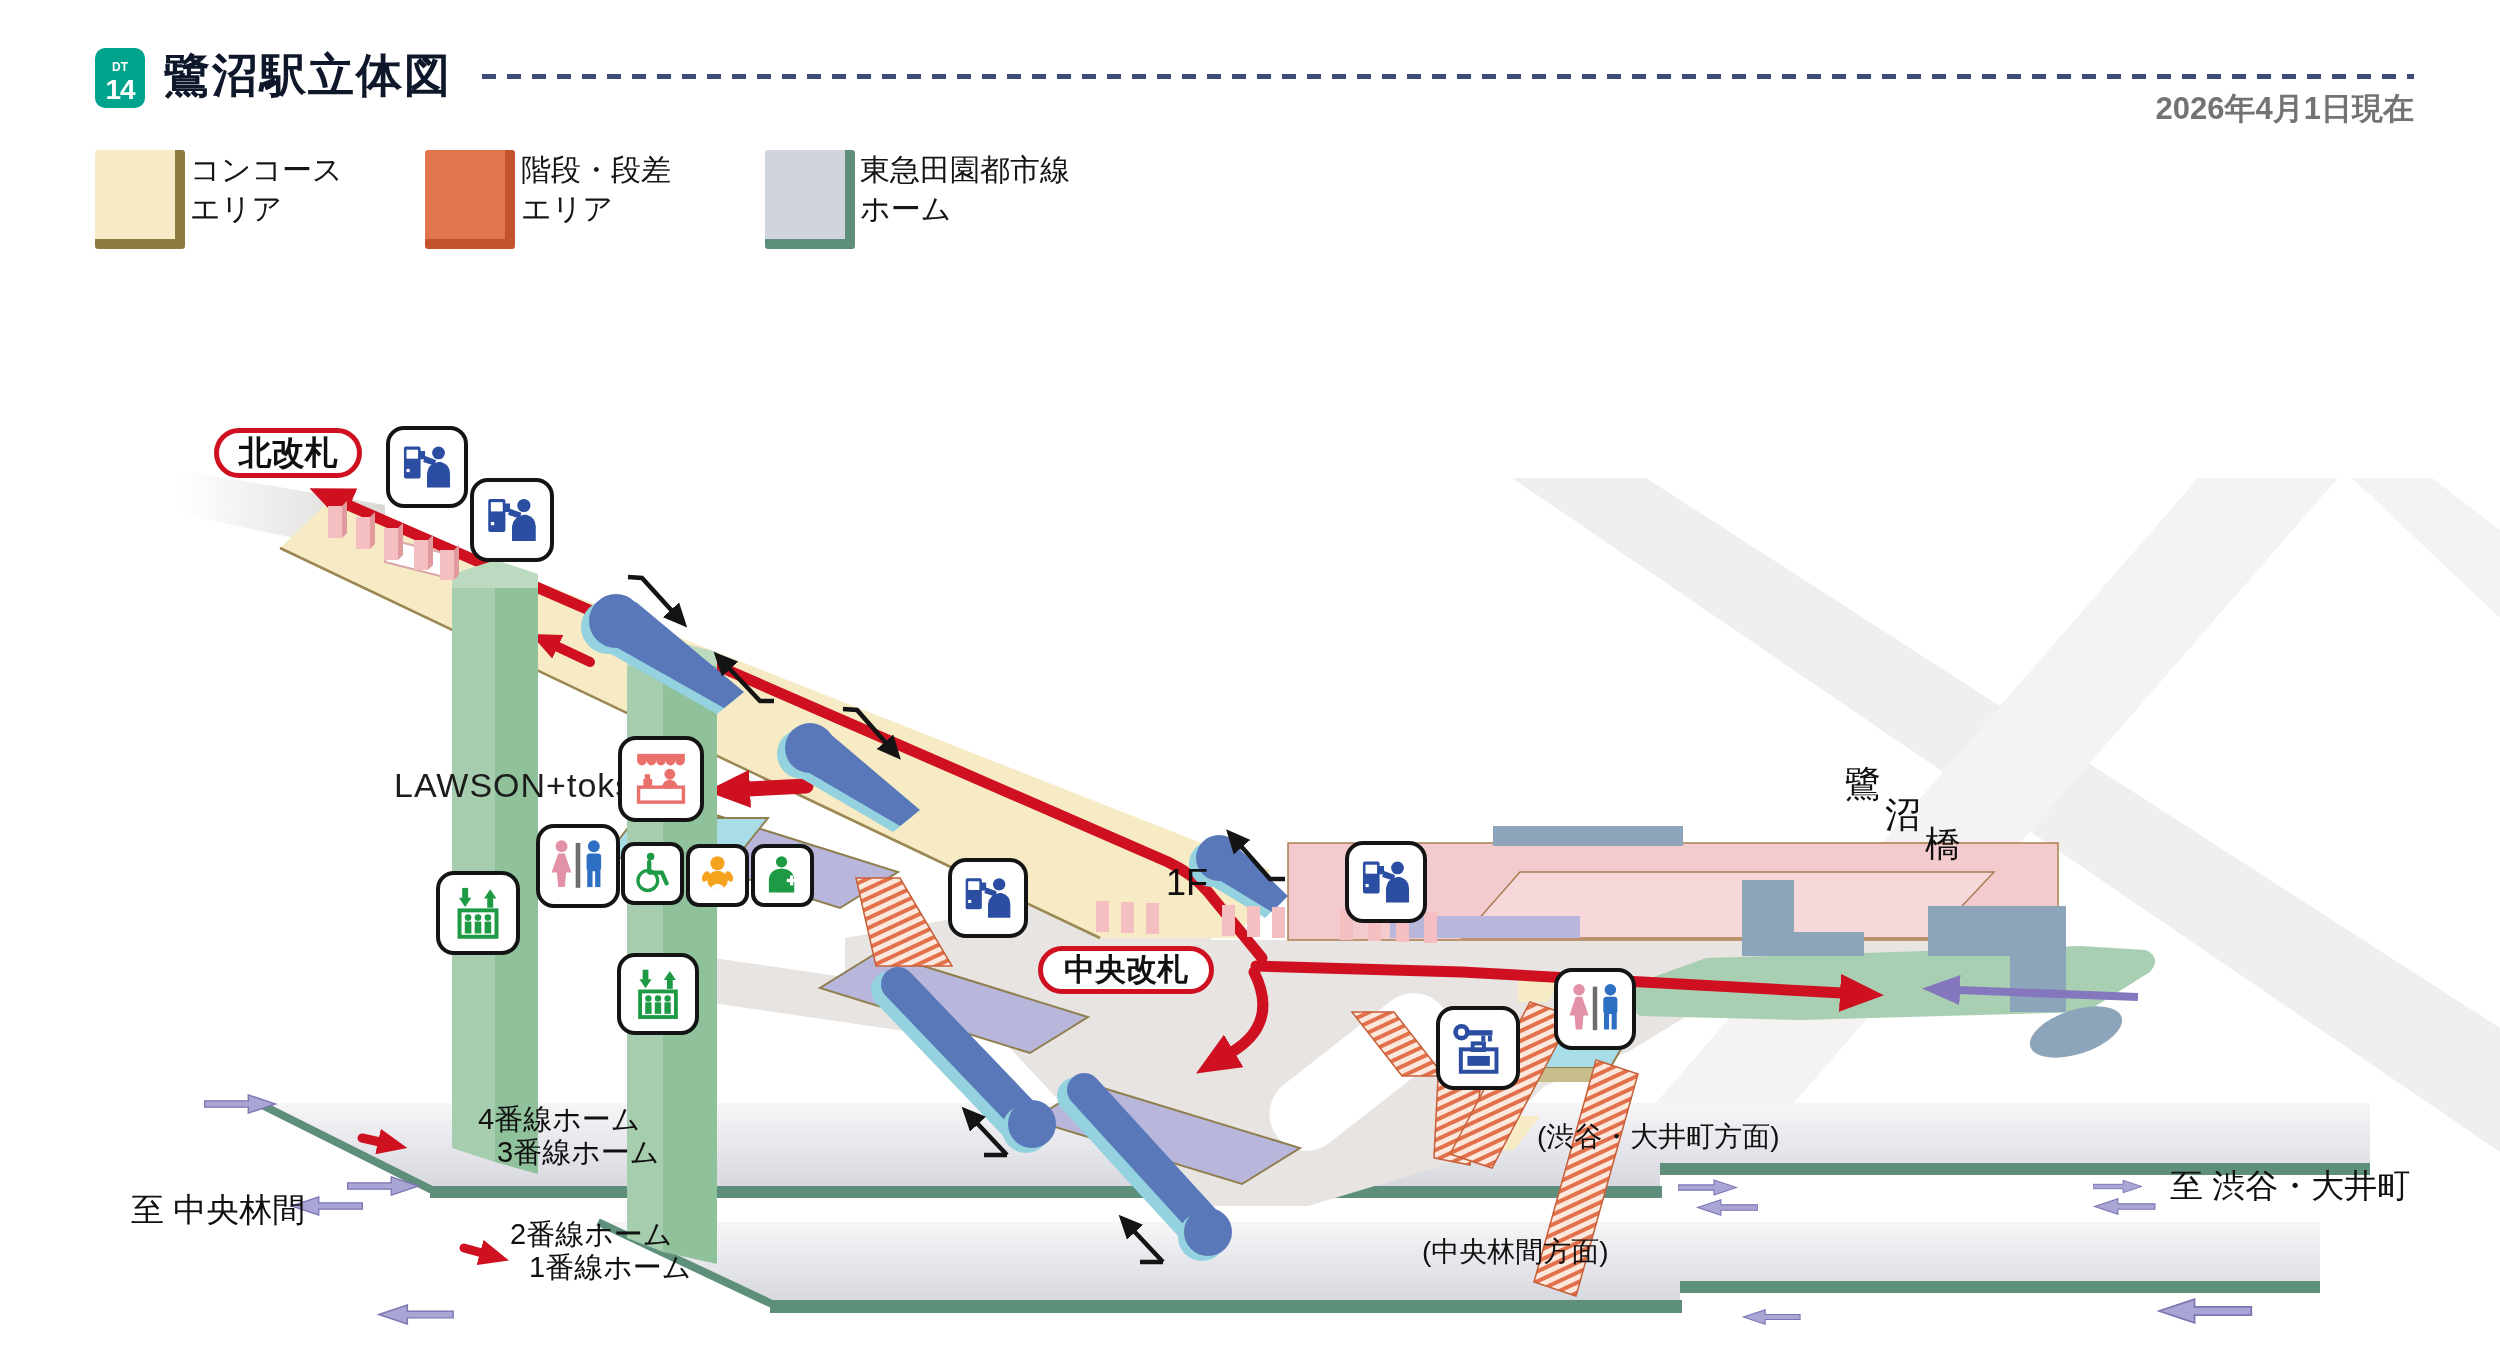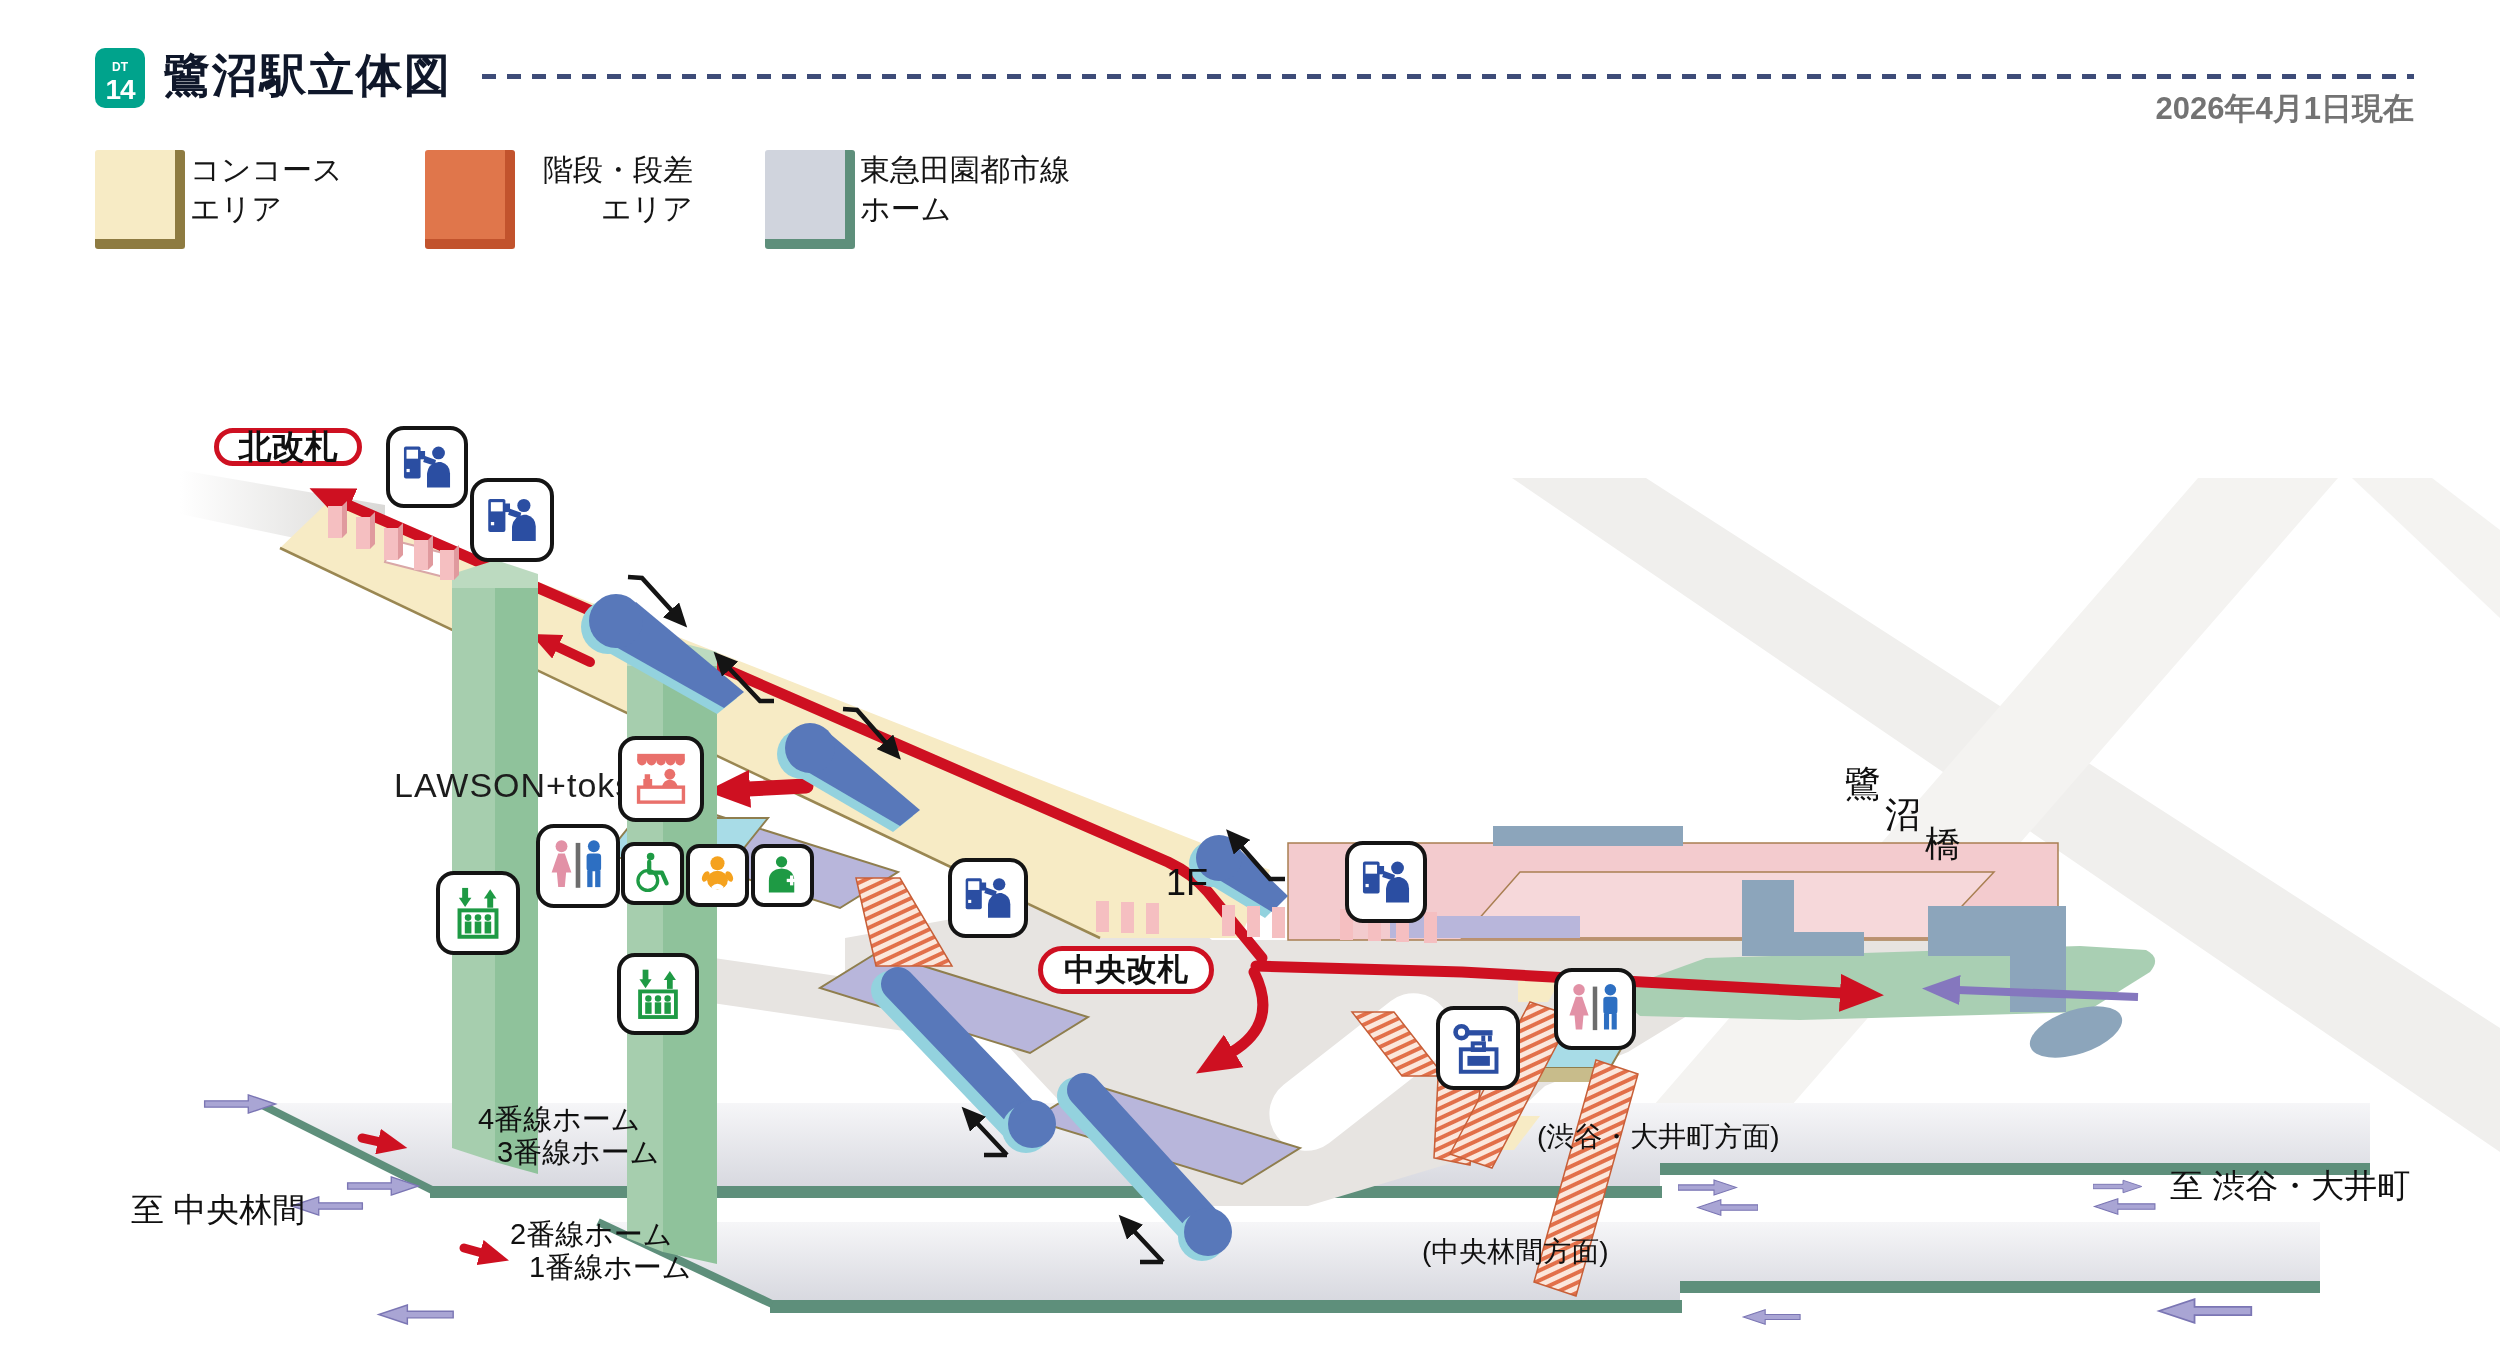--- a/index.html
+++ b/index.html
@@ -40,21 +40,21 @@
 <div class="title">鷺沼駅立体図</div>
 <div class="dashline"></div>
 <div class="asof">2026年4月1日現在</div>
 
 <div class="leg-sw sw1" style="left:95px;top:150px;"></div>
 <div class="leg-lbl" style="left:190px;top:150px;">
   <div>コンコース</div>
     <div>エリア</div>
 </div>
 <div class="leg-sw sw2" style="left:425px;top:150px;"></div>
-<div class="leg-lbl" style="left:543px;top:150px;text-align:right;">
+<div class="leg-lbl" style="left:521px;top:150px;">
   <div>階段・段差</div>
     <div>エリア</div>
 </div>
 <div class="leg-sw sw3" style="left:765px;top:150px;"></div>
 <div class="leg-lbl" style="left:860px;top:150px;">
   <div>東急田園都市線</div>
     <div>ホーム</div>
 </div>
 
 <svg class="diagram" width="2500" height="1369" viewBox="0 0 2500 1369">
@@ -341,21 +341,21 @@
   <g fill="none" stroke="#141414" stroke-width="4.5">
     <path d="M628,577 l14,1 l31,34" marker-end="url(#mBlk)"></path>
     <path d="M774,701 l-14,0 l-32,-34" marker-end="url(#mBlk)"></path>
     <path d="M843,709 l14,1 l30,34" marker-end="url(#mBlk)"></path>
     <path d="M1285,879 l-15,0 l-30,-34" marker-end="url(#mBlk)"></path>
     <path d="M1007,1155 l-23,0 M1007,1155 L976,1122" marker-end="url(#mBlk)"></path>
     <path d="M1163,1262 l-23,0 M1163,1262 L1133,1230" marker-end="url(#mBlk)"></path>
   </g>
 </svg>
 
-<div class="pill" style="left:214px;top:428px;width:148px;height:38px;font-size:33px;">
+<div class="pill" style="left:214px;top:428px;width:148px;height:50px;font-size:33px;">
   <span>北改札</span>
 </div>
 <div class="pill" style="left:1038px;top:946px;width:176px;height:48px;font-size:31px;">
   <span>中央改札</span>
 </div>
 <div class="lbl" style="left:394px;top:766px;font-size:34px;color:#1c1c1c;letter-spacing:1px;">LAWSON+toks</div>
 <div class="lbl" style="left:1166px;top:862px;font-size:36px;">1F</div>
 
 <div class="lbl" style="left:1845px;top:760px;font-size:36px;">鷺</div>
 <div class="lbl" style="left:1885px;top:791px;font-size:36px;">沼</div>

